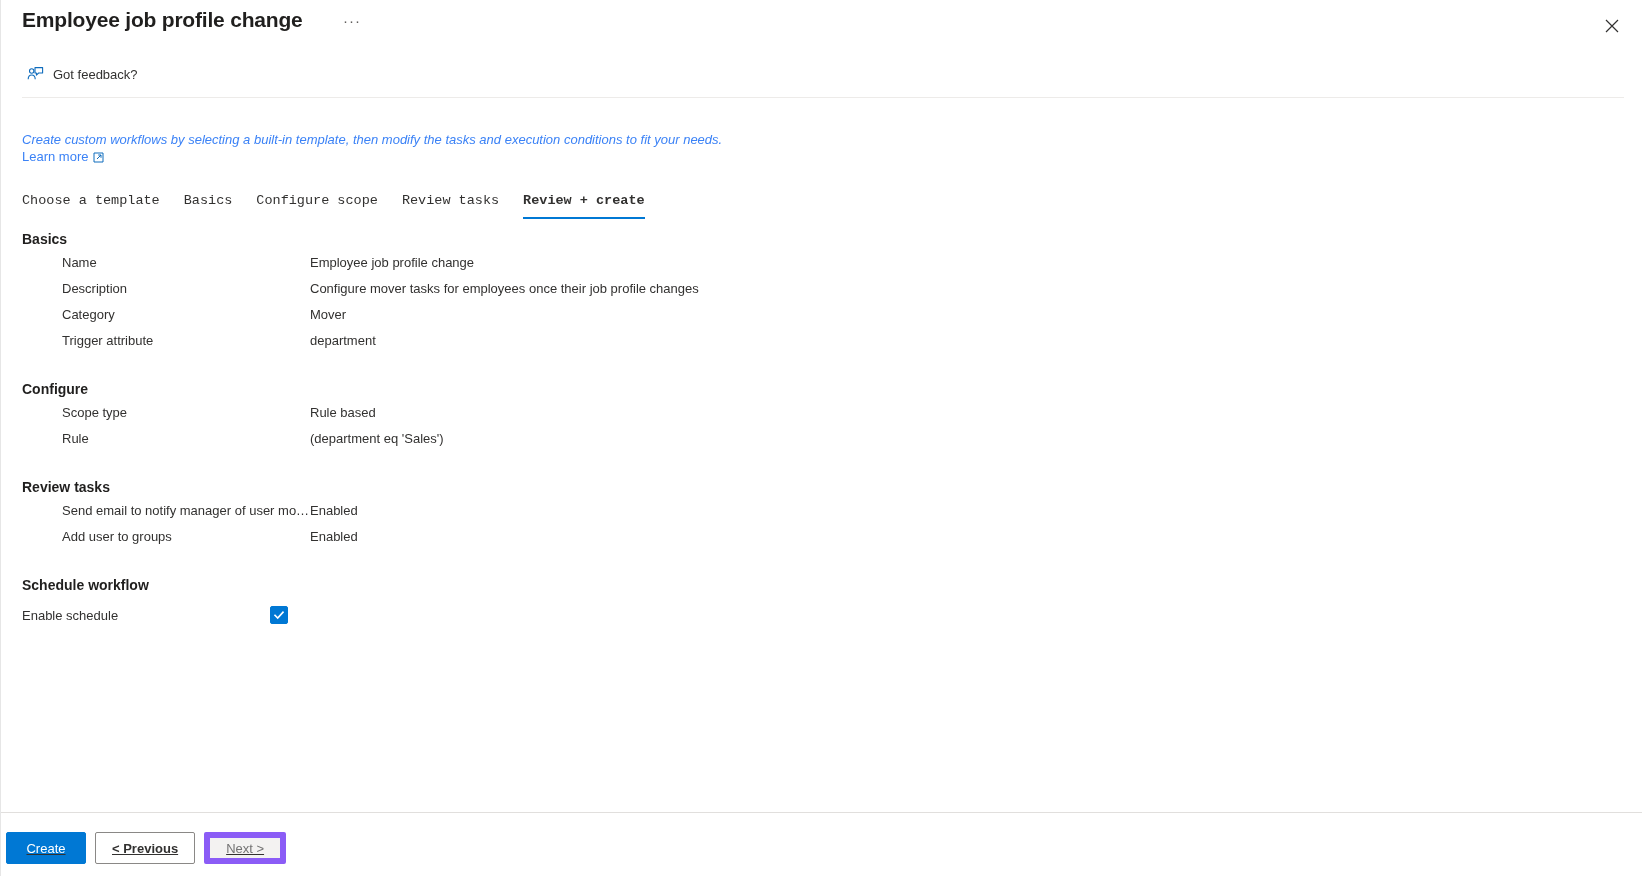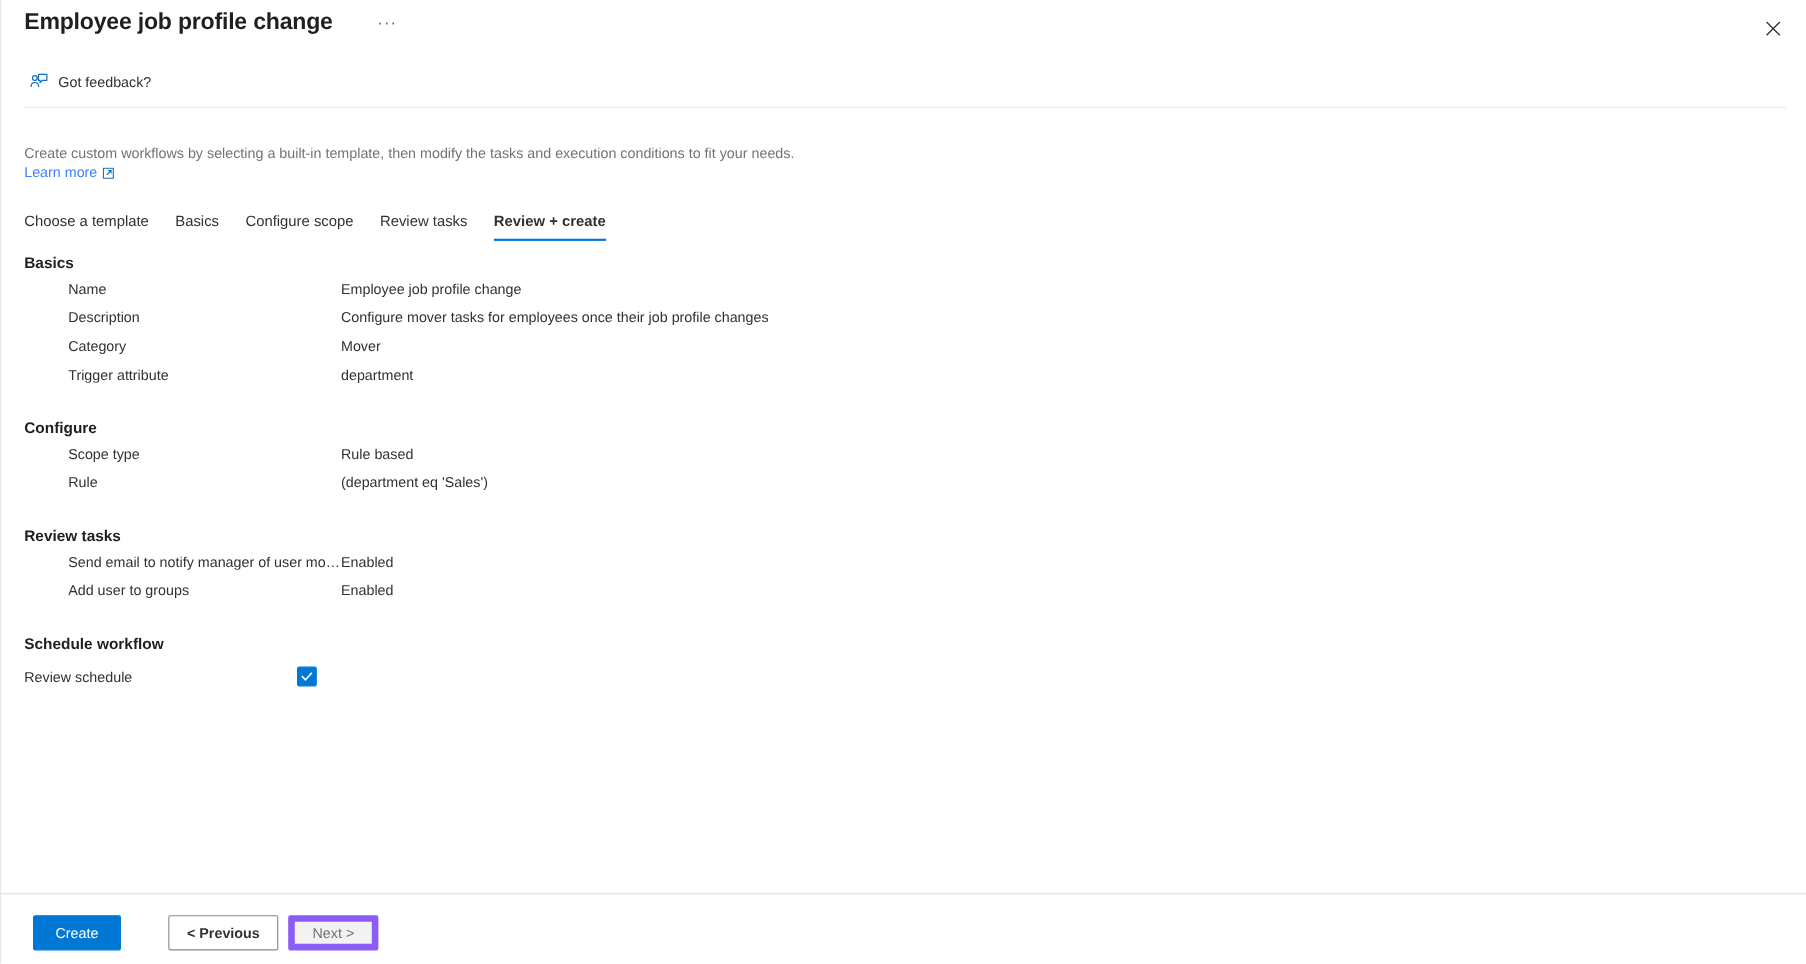--- a/index.html
+++ b/index.html
@@ -83,23 +83,24 @@
     width: 1602px;
     height: 1px;
     background: #edebe9;
   }
 
   
   .intro {
     position: absolute;
     left: 21px; top: 130px;
     font-size: 13px;
-    color: #737373;
+    color: #3b82f6;
     line-height: 19px;
     white-space: nowrap;
+    font-style: italic;
   }
   .learn-more {
     position: absolute;
     left: 21px; top: 149px;
     font-size: 13px;
     color: #3b82f6;
     cursor: pointer;
     display: flex;
     align-items: center;
     gap: 5px;
@@ -107,20 +108,21 @@
   }
   .ext-icon { display: block; width: 11px; height: 11px; }
 
   
   .tabs {
     position: absolute;
     left: 21px; top: 183px;
     display: flex;
     align-items: flex-end;
     height: 36px;
+    font-family: Liberation Mono, monospace;
   }
   .tab {
     position: relative;
     padding: 0 12px 9px 12px;
     font-size: 13.5px;
     color: #323130;
     cursor: pointer;
     white-space: nowrap;
     line-height: 18px;
   }
@@ -190,23 +192,24 @@
   
   .footer-divider {
     position: absolute;
     left: 0; top: 812px;
     width: 100%;
     height: 1px;
     background: #e1dfdd;
   }
   .footer {
     position: absolute;
-    left: 29px; top: 832px;
+    left: 5px; top: 832px;
     display: flex;
     gap: 9px;
+    text-decoration: underline;
   }
   .btn {
     height: 32px;
     min-width: 80px;
     padding: 0 16px;
     font-size: 13px;
     font-family: "Liberation Sans", sans-serif;
     border-radius: 2px;
     display: inline-flex;
     align-items: center;
@@ -217,21 +220,20 @@
   .btn-primary {
     background: #0078d4;
     border: 1px solid #0078d4;
     color: #ffffff;
   }
   .btn-default {
     background: #ffffff;
     border: 1px solid #8a8886;
     color: #323130;
     font-weight: 600;
-    margin-left: 34px;
   }
   .btn-disabled {
     background: #f3f2f1;
     border: 6px solid #8b5cf6;
     color: #737373;
     cursor: default;
   }
 </style>
 </head>
 <body>
@@ -321,21 +323,21 @@
           <div class="kv-val">Enabled</div>
         </div>
         <div class="kv-row">
           <div class="kv-key">Add user to groups</div>
           <div class="kv-val">Enabled</div>
         </div>
       </div>
       <div class="section schedule">
         <div class="section-title">Schedule workflow</div>
         <div class="sched-row">
-          <div class="sched-label">Review schedule</div>
+          <div class="sched-label">Enable schedule</div>
           <div class="checkbox">
             <span>
               <svg width="12" height="12" viewBox="0 0 12 12" aria-hidden="true">
                 <path d="M2 6.3 L4.7 9 L10 3.2" fill="none" stroke="#ffffff" stroke-width="1.6" stroke-linecap="square"></path>
               </svg>
             </span>
           </div>
         </div>
       </div>
     </div>

